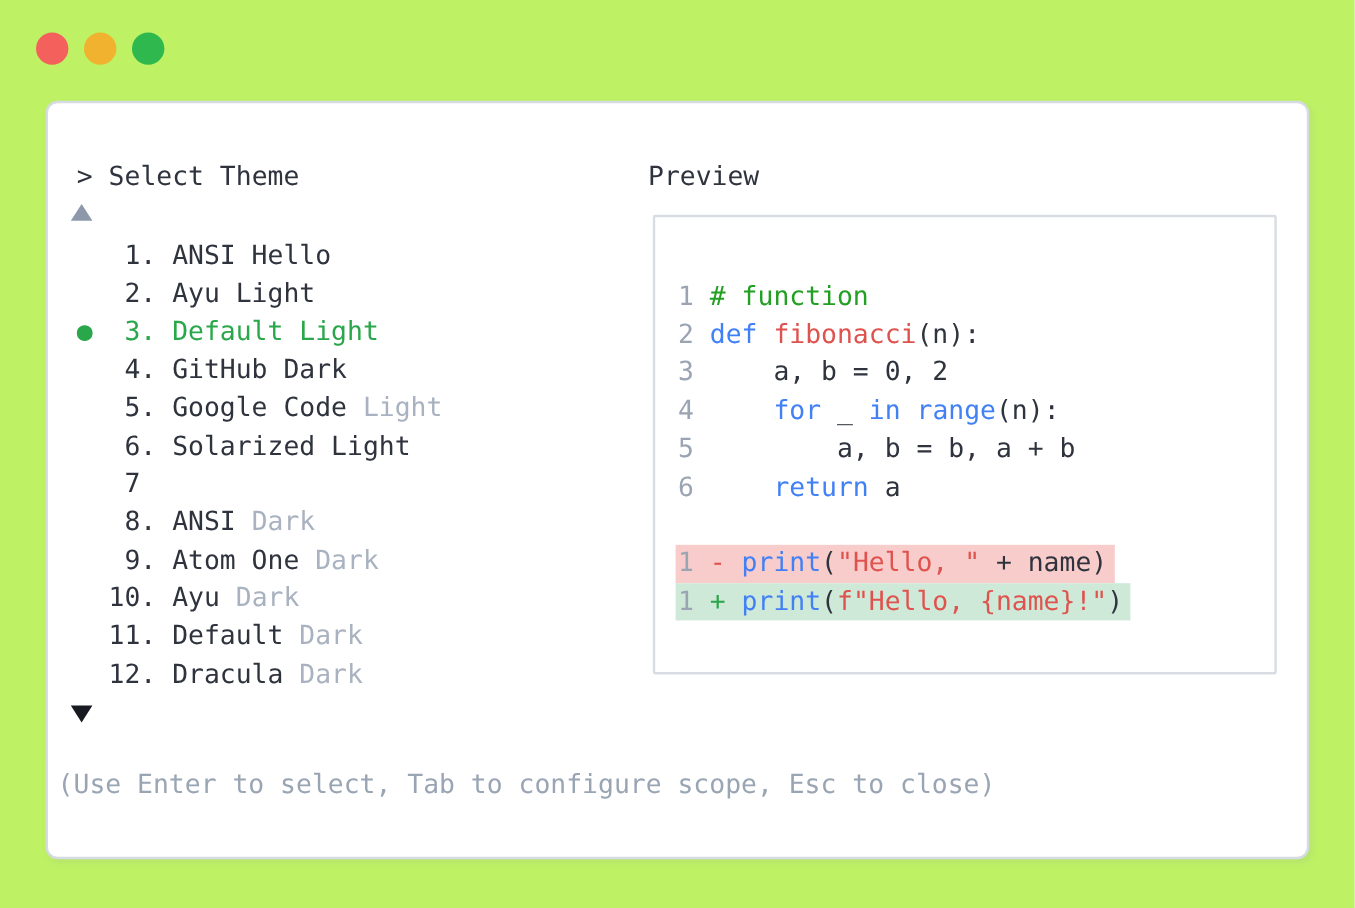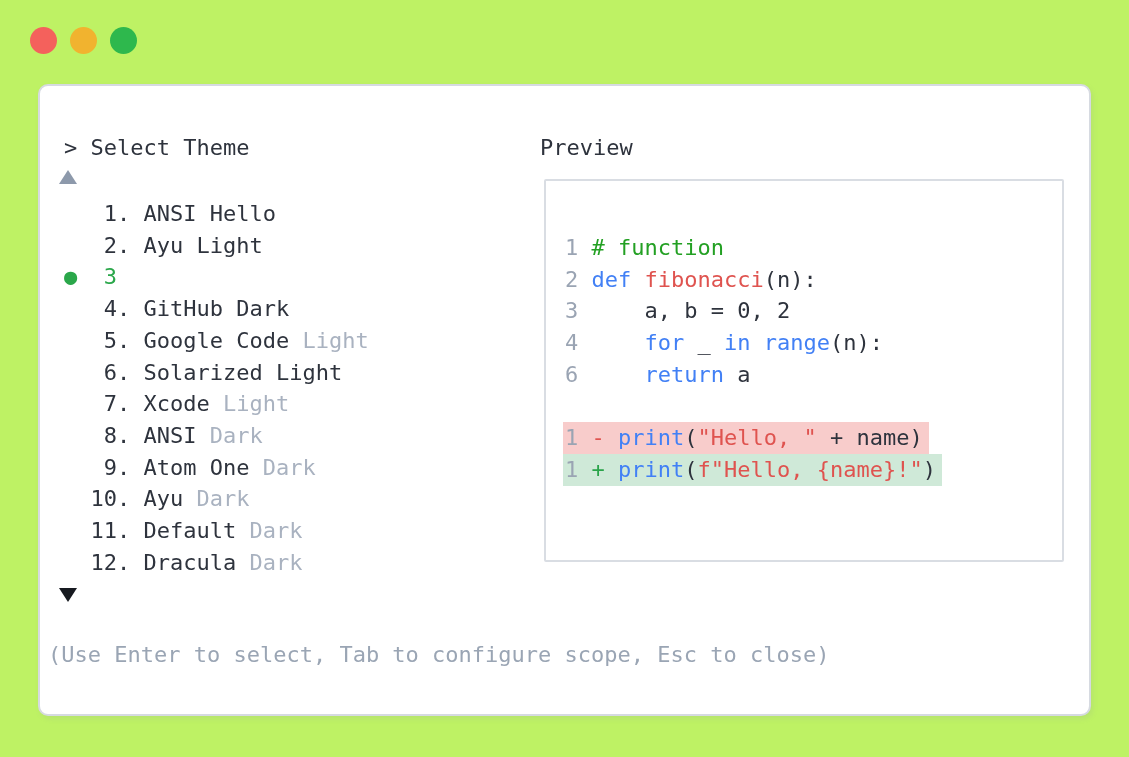--- a/index.html
+++ b/index.html
@@ -74,44 +74,45 @@
 
   <div class="panel">
 
     <div class="prompt">&gt; Select Theme</div>
 
     <div class="scroll-up"></div>
 
     <div class="theme-list" id="theme-list">
         <div class="theme-row"><span class="bullet"> </span><span class="num">1</span><span class="label">. ANSI Hello</span></div>
         <div class="theme-row"><span class="bullet"> </span><span class="num">2</span><span class="label">. Ayu Light</span></div>
-        <div class="theme-row selected"><span class="bullet">●</span><span class="num">3</span></div>
+        <div class="theme-row selected"><span class="bullet">●</span><span class="num">3</span><span class="label">. Default Light</span></div>
         <div class="theme-row"><span class="bullet"> </span><span class="num">4</span><span class="label">. GitHub Dark</span></div>
         <div class="theme-row"><span class="bullet"> </span><span class="num">5</span><span class="label">. Google Code <span class="muted">Light</span></span></div>
         <div class="theme-row"><span class="bullet"> </span><span class="num">6</span><span class="label">. Solarized Light</span></div>
-        <div class="theme-row"><span class="bullet"> </span><span class="num">7</span><span class="label">. Xcode <span class="muted">Light</span></span></div>
+        <div class="theme-row"><span class="bullet"> </span><span class="num">7</span></div>
         <div class="theme-row"><span class="bullet"> </span><span class="num">8</span><span class="label">. ANSI <span class="muted">Dark</span></span></div>
         <div class="theme-row"><span class="bullet"> </span><span class="num">9</span><span class="label">. Atom One <span class="muted">Dark</span></span></div>
         <div class="theme-row"><span class="bullet"> </span><span class="num">10</span><span class="label">. Ayu <span class="muted">Dark</span></span></div>
         <div class="theme-row"><span class="bullet"> </span><span class="num">11</span><span class="label">. Default <span class="muted">Dark</span></span></div>
         <div class="theme-row"><span class="bullet"> </span><span class="num">12</span><span class="label">. Dracula <span class="muted">Dark</span></span></div>
       </div>
 
     <div class="scroll-down"></div>
 
     <div class="hint">(Use Enter to select, Tab to configure scope, Esc to close)</div>
 
     <div class="preview-label">Preview</div>
 
     <div class="preview-box">
       <div class="code" id="code">
           <div class="code-row"><span class="linewrap"><span class="lnum">1</span><span class="t-comment"># function</span></span></div>
           <div class="code-row"><span class="linewrap"><span class="lnum">2</span><span class="t-keyword">def</span><span class="t-plain"> </span><span class="t-func">fibonacci</span><span class="t-plain">(n):</span></span></div>
           <div class="code-row"><span class="linewrap"><span class="lnum">3</span><span class="t-plain">    a, b = 0, 2</span></span></div>
           <div class="code-row"><span class="linewrap"><span class="lnum">4</span><span class="t-plain">    </span><span class="t-keyword">for</span><span class="t-plain"> _ </span><span class="t-keyword">in</span><span class="t-plain"> </span><span class="t-keyword">range</span><span class="t-plain">(n):</span></span></div>
+          <div class="code-row"><span class="linewrap"><span class="lnum">5</span><span class="t-plain">        a, b = b, a + b</span></span></div>
           <div class="code-row"><span class="linewrap"><span class="lnum">6</span><span class="t-plain">    </span><span class="t-keyword">return</span><span class="t-plain"> a</span></span></div>
           <div class="code-row"><span class="linewrap">&nbsp;</span></div>
           <div class="code-row removed"><span class="linewrap"><span class="lnum">1</span><span class="t-minus">- </span><span class="t-keyword">print</span><span class="t-plain">(</span><span class="t-string">"Hello, "</span><span class="t-plain"> + name)</span></span></div>
           <div class="code-row added"><span class="linewrap"><span class="lnum">1</span><span class="t-plus">+ </span><span class="t-keyword">print</span><span class="t-plain">(</span><span class="t-string">f"Hello, {name}!"</span><span class="t-plain">)</span></span></div>
         </div>
     </div>
 
   </div>
 </div>
 

